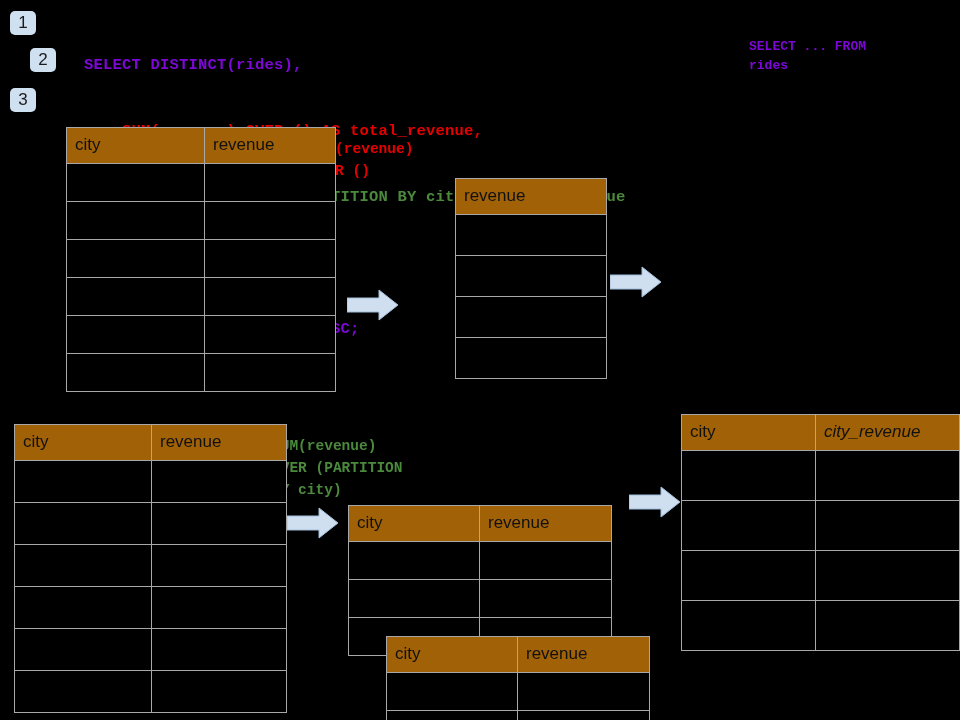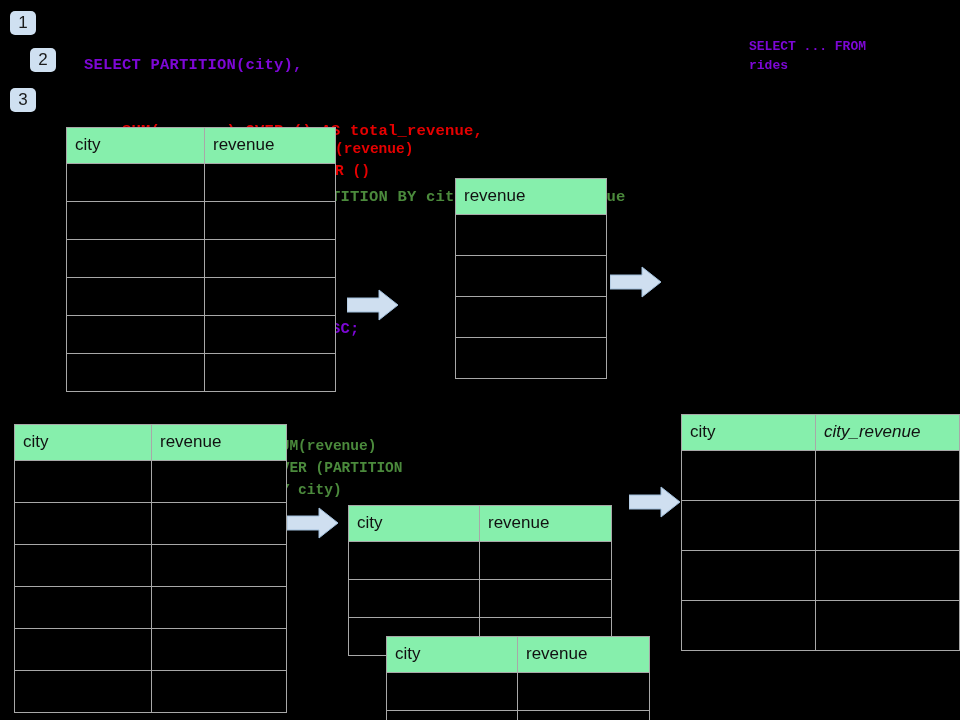--- a/index.html
+++ b/index.html
@@ -76,21 +76,21 @@
     table-layout: fixed;
     background: #000000;
     font-family: "Liberation Sans", sans-serif;
   }
   .tbl th, .tbl td {
     border: 1px solid #a8a8a8;
     padding: 0;
     margin: 0;
   }
   .tbl th {
-    background: #86efac;
+    background: #a16207;
     color: #111111;
     font-weight: normal;
     font-size: 17px;
     text-align: left;
     padding: 5px 8px 6px 8px;
     height: 24px;
     vertical-align: middle;
   }
   .tbl td {
     background: #000000;
@@ -144,21 +144,21 @@
 </head>
 <body>
 
 <div id="canvas">
 
   <div class="badge b1">1</div>
   <div class="badge b2">2</div>
   <div class="badge b3">3</div>
 
   <div class="sql">
-    <span class="ln c-purple">SELECT PARTITION(city),</span>
+    <span class="ln c-purple">SELECT DISTINCT(rides),</span>
     <span class="ln c-red">    SUM(revenue) OVER () AS total_revenue,</span>
     <span class="ln c-green">    SUM(revenue) OVER (PARTITION BY city) as city_revenue</span>
     <span class="ln c-purple">  FROM rides</span>
     <span class="ln c-purple">  ORDER by city_revenue DESC;</span>
   </div>
 
   <div class="note note-red">SUM(revenue)
 OVER ()</div>
   <div class="note note-green">SUM(revenue)
 OVER (PARTITION

